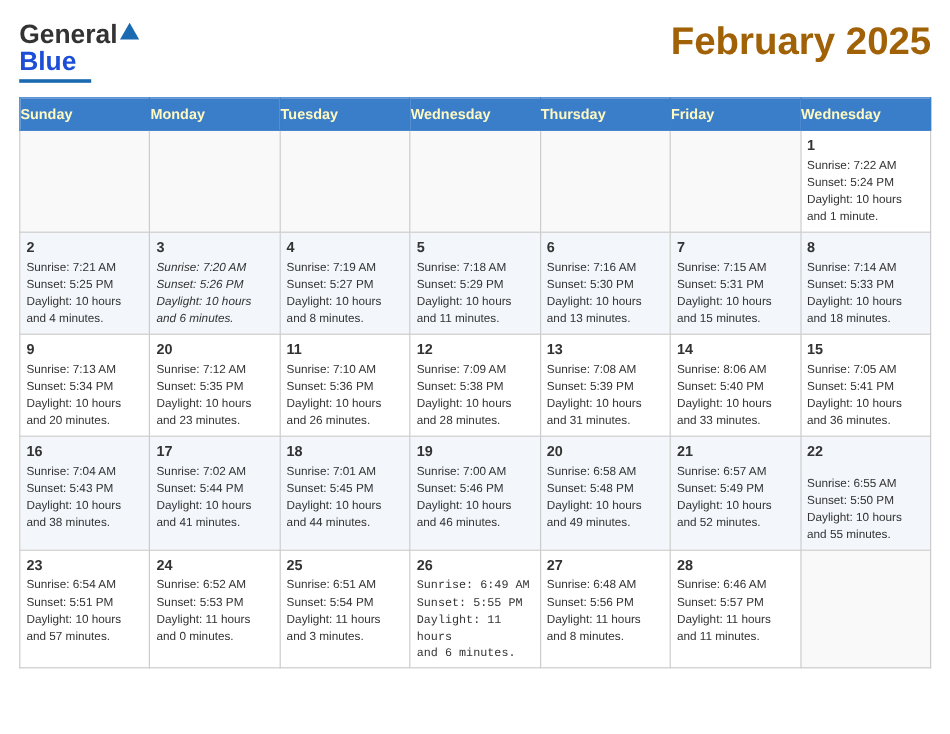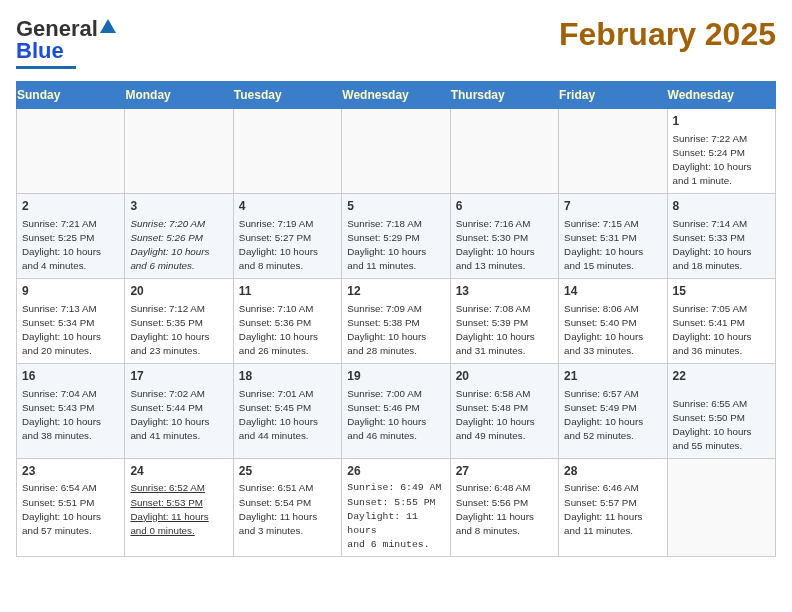--- a/index.html
+++ b/index.html
@@ -285,21 +285,21 @@
       <tr class="row-odd">
         <td>
           <div class="day-num">23</div>
           <div class="day-info" style="white-space: pre-line;">Sunrise: 6:54 AM
 Sunset: 5:51 PM
 Daylight: 10 hours
 and 57 minutes.</div>
         </td>
         <td>
           <div class="day-num">24</div>
-          <div class="day-info" style="white-space: pre-line; text-decoration: underline;">Sunrise: 6:52 AM
+          <div class="day-info" style="white-space: pre-line;">Sunrise: 6:52 AM
 Sunset: 5:53 PM
 Daylight: 11 hours
 and 0 minutes.</div>
         </td>
         <td>
           <div class="day-num">25</div>
           <div class="day-info" style="white-space: pre-line;">Sunrise: 6:51 AM
 Sunset: 5:54 PM
 Daylight: 11 hours
 and 3 minutes.</div>

